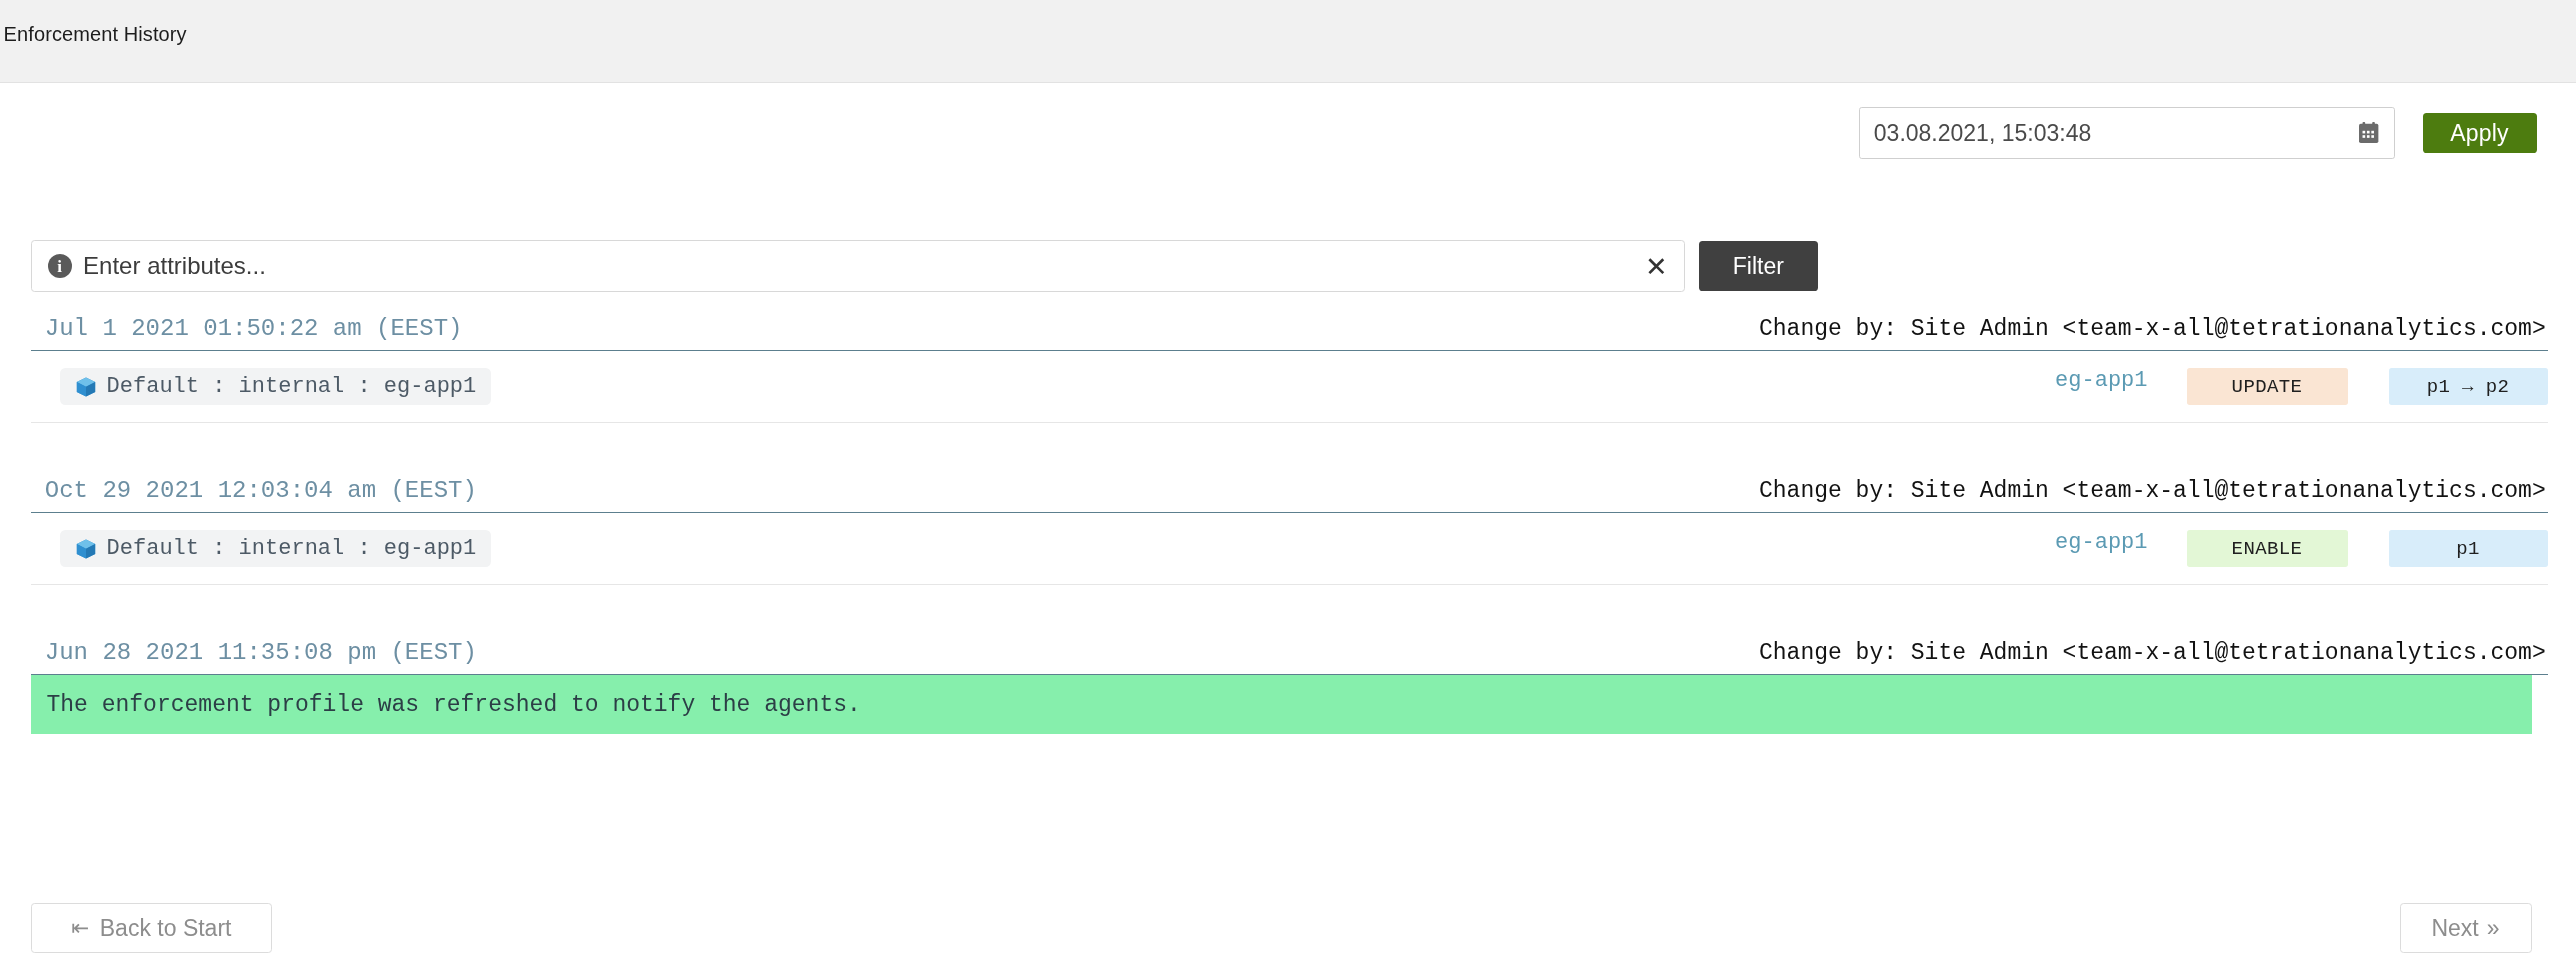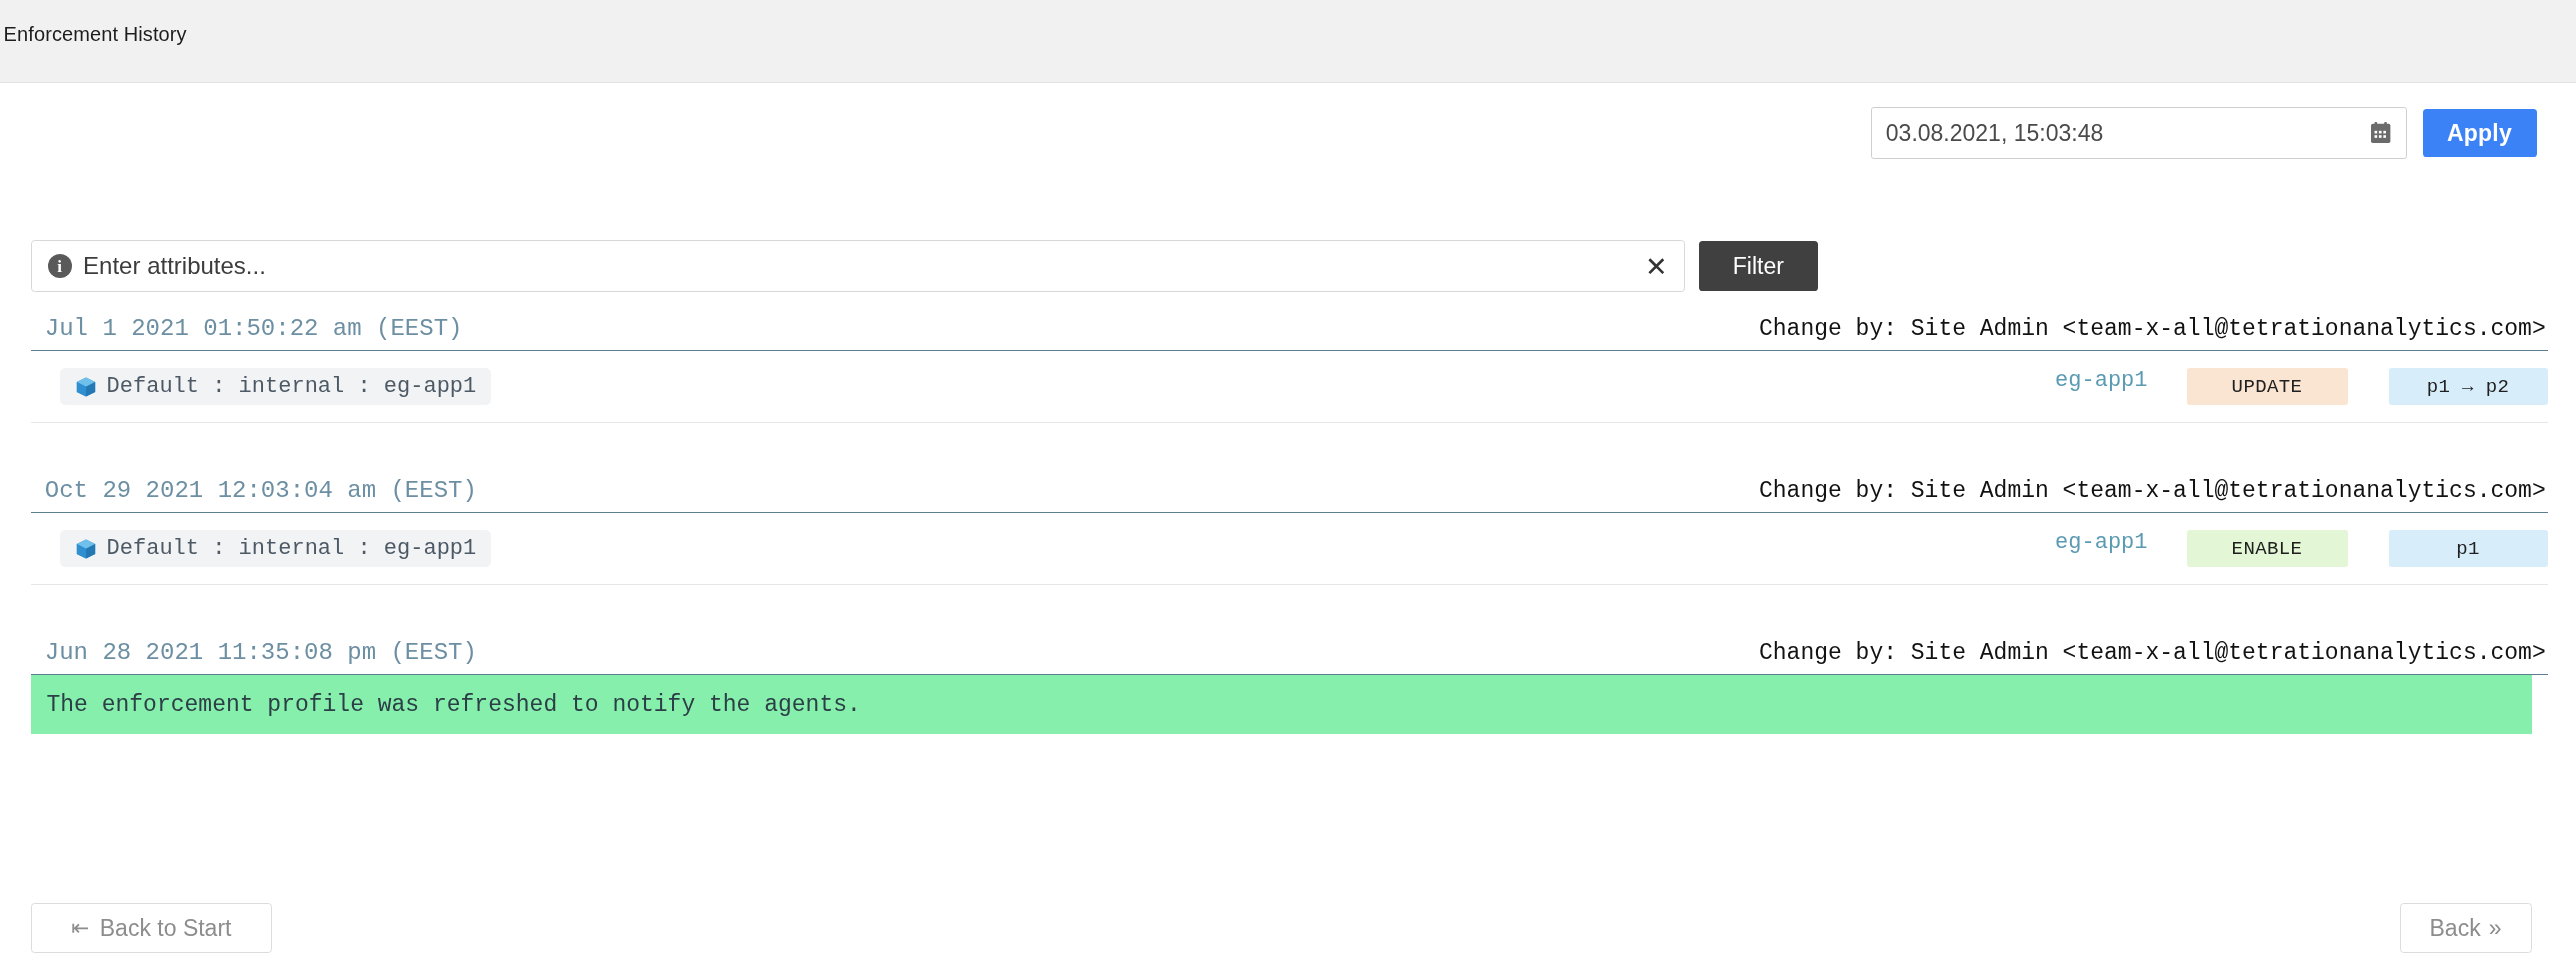--- a/index.html
+++ b/index.html
@@ -47,21 +47,21 @@
     box-sizing: border-box;
   }
 
   
   .daterange-row {
     position: absolute;
     right: 27px;
     top: 24px;
     display: flex;
     align-items: center;
-    gap: 16px;
+    gap: 28px;
   }
   .date-input {
     width: 536px;
     height: 52px;
     border: 0.9px solid #cfcfcf;
     border-radius: 2.7px;
     background: #ffffff;
     box-sizing: border-box;
     display: flex;
     align-items: center;
@@ -77,33 +77,32 @@
     position: absolute;
     right: 14.3px;
     top: 50%;
     transform: translateY(-50%);
     width: 21.4px;
     height: 22px;
     display: block;
   }
   .apply-btn {
     width: 114px;
-    height: 48px;
+    height: 40px;
     border-radius: 3.6px;
-    background: #3b82f6;
+    background: #4d7c0f;
     color: #ffffff;
     font-size: 23px;
     display: flex;
     align-items: center;
     justify-content: center;
     border: none;
     cursor: pointer;
     font-family: inherit;
     letter-spacing: 0.2px;
-    font-weight: bold;
   }
 
   .filter-row {
     position: absolute;
     left: 18px;
     top: 157px;
     display: flex;
     align-items: center;
     gap: 14.3px;
   }
@@ -407,19 +406,19 @@
     </div>
 
   </div>
 
   <div class="footer-nav">
     <button class="nav-btn btn-back">
       <span class="nav-glyph-left">⇤</span>
       <span>Back to Start</span>
     </button>
     <button class="nav-btn btn-next">
-      <span>Back</span>
+      <span>Next</span>
       <span class="nav-glyph-right">»</span>
     </button>
   </div>
 
 </div>
 
 
 </body></html>

